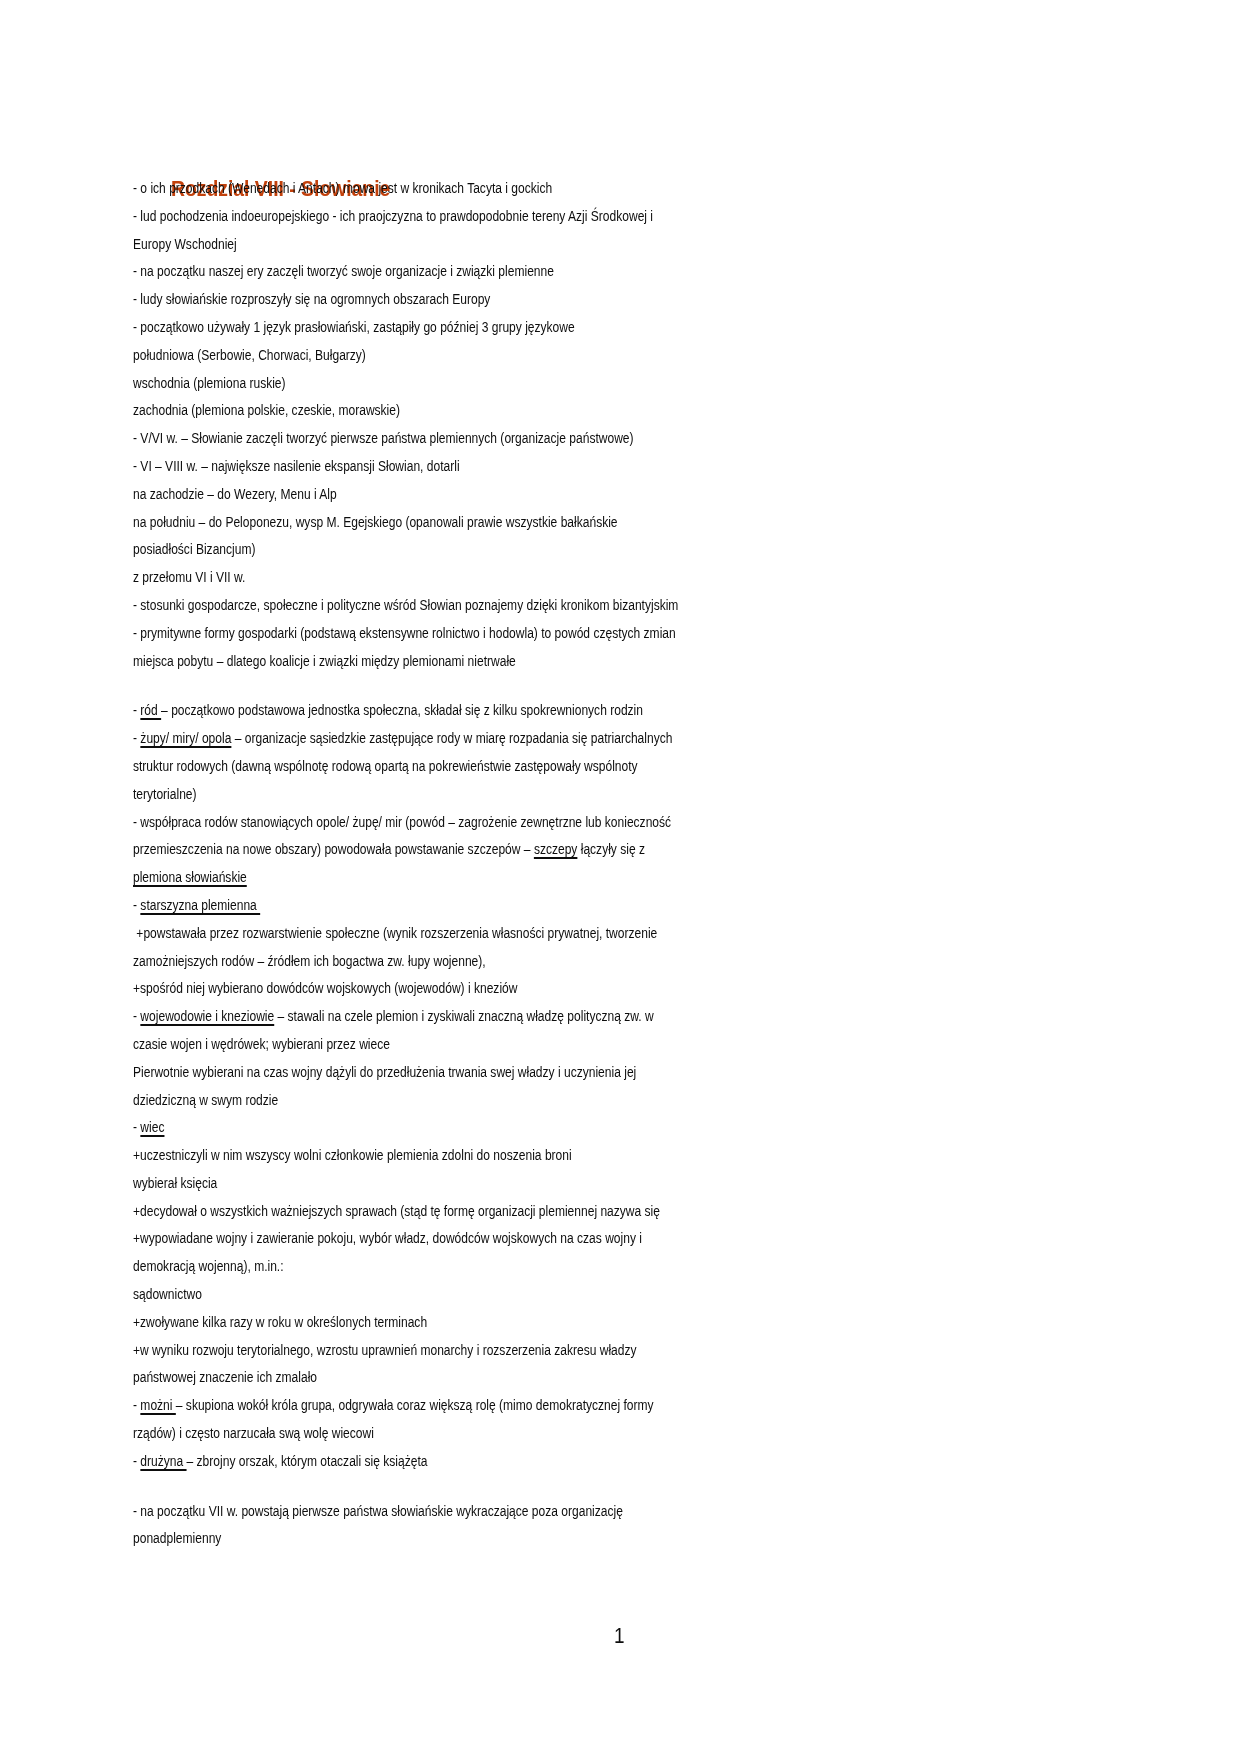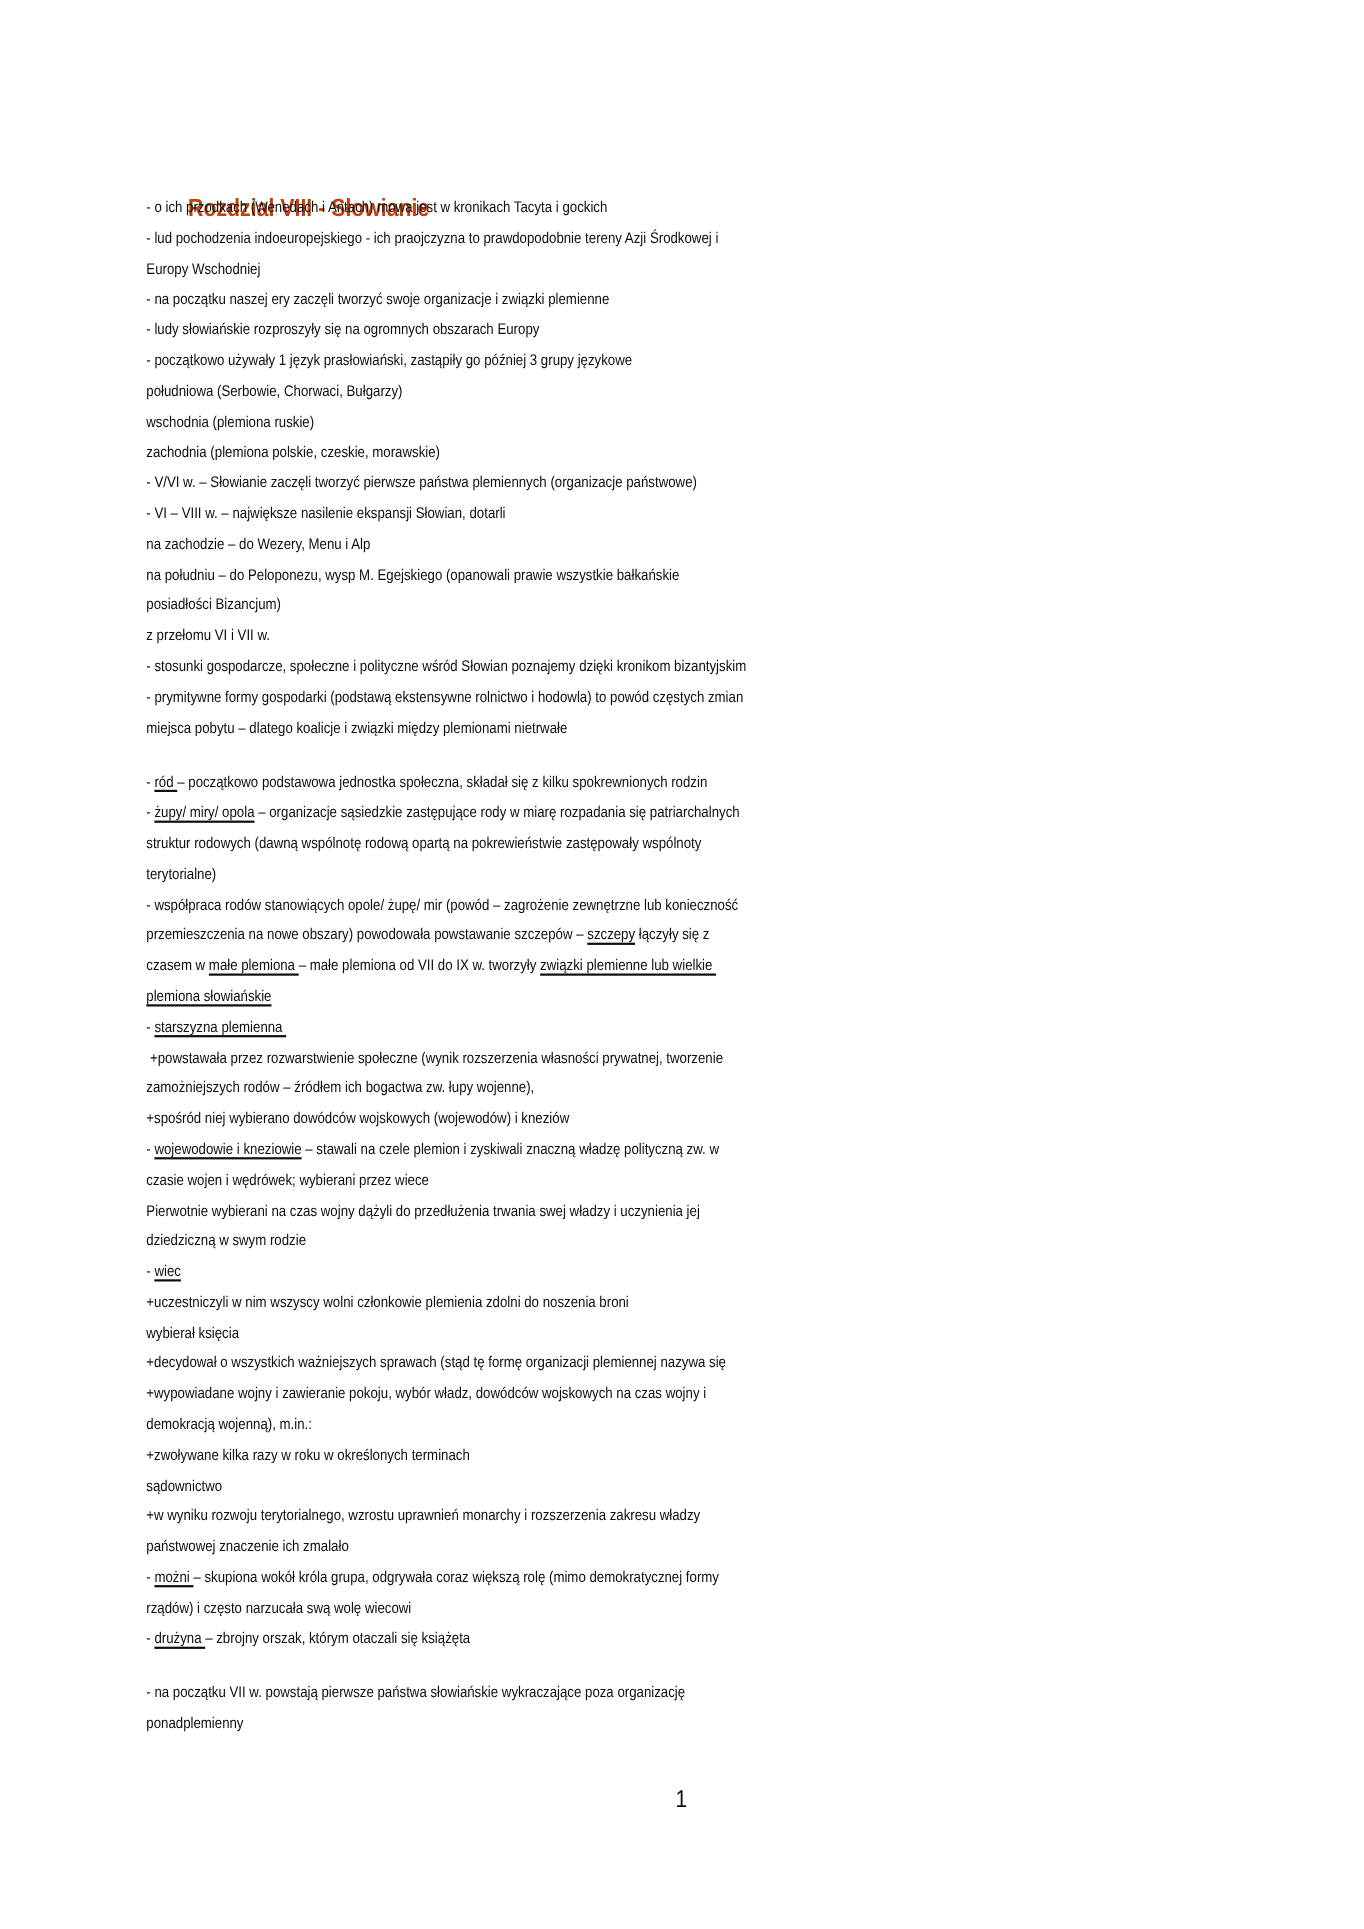--- a/index.html
+++ b/index.html
@@ -66,38 +66,37 @@
         <div class="line"><span class="ln"><span>- stosunki gospodarcze, społeczne i polityczne wśród Słowian poznajemy dzięki kronikom bizantyjskim</span></span></div>
         <div class="line"><span class="ln"><span>- prymitywne formy gospodarki (podstawą ekstensywne rolnictwo i hodowla) to powód częstych zmian</span></span></div>
         <div class="line"><span class="ln"><span>miejsca pobytu – dlatego koalicje i związki między plemionami nietrwałe</span></span></div>
         <div class="line blank"></div>
         <div class="line"><span class="ln"><span>- </span><span class="u">ród </span><span>– początkowo podstawowa jednostka społeczna, składał się z kilku spokrewnionych rodzin</span></span></div>
         <div class="line"><span class="ln"><span>- </span><span class="u">żupy/ miry/ opola</span><span> – organizacje sąsiedzkie zastępujące rody w miarę rozpadania się patriarchalnych</span></span></div>
         <div class="line"><span class="ln"><span>struktur rodowych (dawną wspólnotę rodową opartą na pokrewieństwie zastępowały wspólnoty</span></span></div>
         <div class="line"><span class="ln"><span>terytorialne)</span></span></div>
         <div class="line"><span class="ln"><span>- współpraca rodów stanowiących opole/ żupę/ mir (powód – zagrożenie zewnętrzne lub konieczność</span></span></div>
         <div class="line"><span class="ln"><span>przemieszczenia na nowe obszary) powodowała powstawanie szczepów – </span><span class="u">szczepy</span><span> łączyły się z</span></span></div>
-        <div class="line"><span class="ln"><span>czasem w </span><span class="u">małe plemiona </span><span>– małe plemiona od VII do IX w. tworzyły </span><span class="u">związki plemienne lub wielkie </span></span></div>
         <div class="line"><span class="ln"><span class="u">plemiona słowiańskie</span></span></div>
         <div class="line"><span class="ln"><span>- </span><span class="u">starszyzna plemienna </span></span></div>
         <div class="line"><span class="ln"><span> +powstawała przez rozwarstwienie społeczne (wynik rozszerzenia własności prywatnej, tworzenie</span></span></div>
         <div class="line"><span class="ln"><span>zamożniejszych rodów – źródłem ich bogactwa zw. łupy wojenne),</span></span></div>
         <div class="line"><span class="ln"><span>+spośród niej wybierano dowódców wojskowych (wojewodów) i kneziów</span></span></div>
         <div class="line"><span class="ln"><span>- </span><span class="u">wojewodowie i kneziowie</span><span> – stawali na czele plemion i zyskiwali znaczną władzę polityczną zw. w</span></span></div>
         <div class="line"><span class="ln"><span>czasie wojen i wędrówek; wybierani przez wiece</span></span></div>
         <div class="line"><span class="ln"><span>Pierwotnie wybierani na czas wojny dążyli do przedłużenia trwania swej władzy i uczynienia jej</span></span></div>
         <div class="line"><span class="ln"><span>dziedziczną w swym rodzie</span></span></div>
         <div class="line"><span class="ln"><span>- </span><span class="u">wiec</span></span></div>
         <div class="line"><span class="ln"><span>+uczestniczyli w nim wszyscy wolni członkowie plemienia zdolni do noszenia broni</span></span></div>
         <div class="line"><span class="ln"><span>wybierał księcia</span></span></div>
         <div class="line"><span class="ln"><span>+decydował o wszystkich ważniejszych sprawach (stąd tę formę organizacji plemiennej nazywa się</span></span></div>
         <div class="line"><span class="ln"><span>+wypowiadane wojny i zawieranie pokoju, wybór władz, dowódców wojskowych na czas wojny i</span></span></div>
         <div class="line"><span class="ln"><span>demokracją wojenną), m.in.:</span></span></div>
+        <div class="line"><span class="ln"><span>sądownictwo</span></span></div>
         <div class="line"><span class="ln"><span>+zwoływane kilka razy w roku w określonych terminach</span></span></div>
-        <div class="line"><span class="ln"><span>sądownictwo</span></span></div>
         <div class="line"><span class="ln"><span>+w wyniku rozwoju terytorialnego, wzrostu uprawnień monarchy i rozszerzenia zakresu władzy</span></span></div>
         <div class="line"><span class="ln"><span>państwowej znaczenie ich zmalało</span></span></div>
         <div class="line"><span class="ln"><span>- </span><span class="u">możni </span><span>– skupiona wokół króla grupa, odgrywała coraz większą rolę (mimo demokratycznej formy</span></span></div>
         <div class="line"><span class="ln"><span>rządów) i często narzucała swą wolę wiecowi</span></span></div>
         <div class="line"><span class="ln"><span>- </span><span class="u">drużyna </span><span>– zbrojny orszak, którym otaczali się książęta</span></span></div>
         <div class="line blank"></div>
         <div class="line"><span class="ln"><span>- na początku VII w. powstają pierwsze państwa słowiańskie wykraczające poza organizację</span></span></div>
         <div class="line"><span class="ln"><span>ponadplemienny</span></span></div>
       </div>
   </div>

